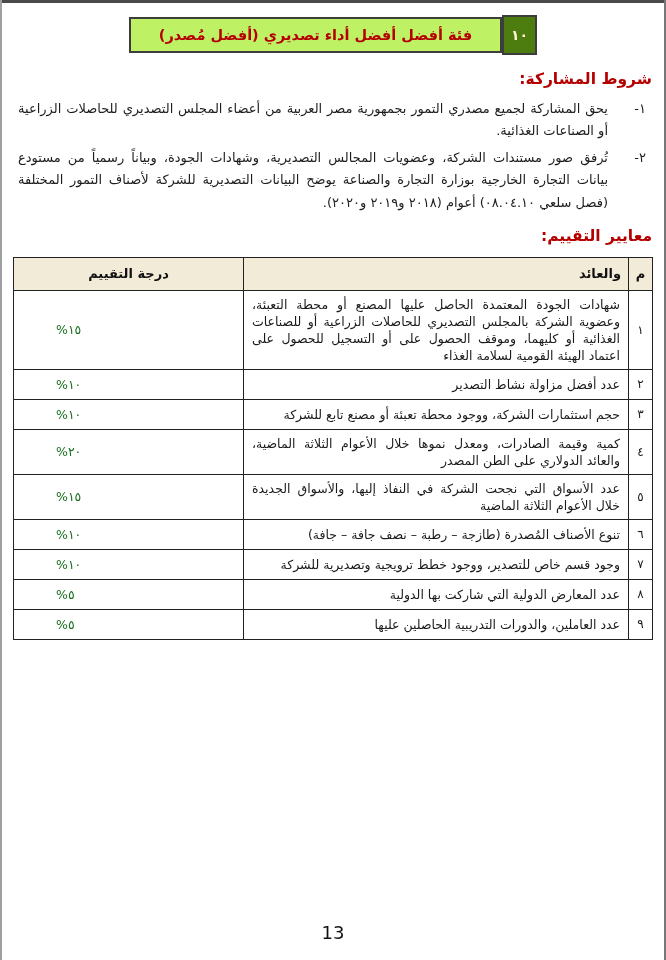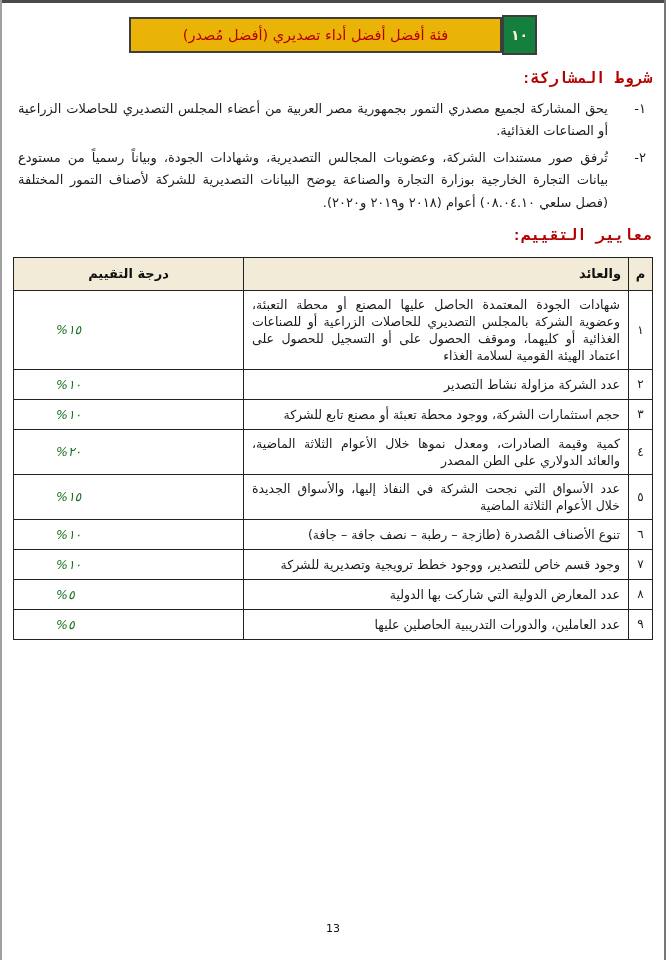--- a/index.html
+++ b/index.html
@@ -10,58 +10,58 @@
   
   .edge-top{position:absolute;top:0;left:0;width:666px;height:3px;background:#4a4a4a;}
   .edge-left{position:absolute;top:0;left:0;width:2px;height:960px;background:#a0a0a0;}
   .edge-right{position:absolute;top:0;right:0;width:2px;height:960px;background:#777777;}
 
   .content{position:absolute;top:3px;left:0;width:666px;direction:rtl;}
 
   
   .title-row{display:flex;flex-direction:row;align-items:center;justify-content:center;margin-top:10px;height:44px;}
   .badge{
-    width:35px;height:40px;background:#15803d;border:2px solid #3d3d3d;
+    width:35px;height:40px;background:#4d7c0f;border:2px solid #3d3d3d;
     color:#fff6d5;font-weight:bold;font-size:14px;display:flex;align-items:center;justify-content:center;
     box-sizing:border-box;
   }
   .title-bar{
-    width:373px;height:36px;background:#eab308;border:2px solid #3d3d3d;box-sizing:border-box;
+    width:373px;height:36px;background:#bef264;border:2px solid #3d3d3d;box-sizing:border-box;
     display:flex;align-items:center;justify-content:center;
-    color:#b50000;font-weight:normal;font-size:14.5px;
+    color:#b50000;font-weight:bold;font-size:14.5px;
   }
 
   .sec-heading{
-    margin:12px 14px 0 0;color:#b50000;font-weight:bold;font-size:15.5px;line-height:1.4;font-family:Liberation Mono, monospace;
+    margin:12px 14px 0 0;color:#b50000;font-weight:bold;font-size:15.5px;line-height:1.4;
   }
 
   .cond-list{margin:7px 14px 0 18px;}
   .list-item{position:relative;padding-right:44px;text-align:justify;font-size:13px;line-height:22.5px;margin-bottom:4px;color:#1c1c1c;}
   .list-item .marker{position:absolute;right:6px;top:0;}
 
   table.criteria{
     border-collapse:collapse;table-layout:fixed;width:639px;margin:9px 13px 0 14px;
     font-size:12.5px;
   }
   table.criteria col.w-num{width:24px;}
   table.criteria col.w-crit{width:385px;}
   table.criteria col.w-score{width:230px;}
   table.criteria th,table.criteria td{border:1px solid #222222;box-sizing:border-box;vertical-align:middle;}
   table.criteria thead th{background:#f1ebd8;height:33px;font-size:13px;color:#111;}
   th.h-num{text-align:center;}
   th.h-crit{text-align:right;padding-right:7px;}
   th.h-score{text-align:center;margin-top:8px;}
   td.c-num{text-align:center;padding:4px 2px;font-size:12px;}
   td.c-crit{text-align:justify;padding:5px 8px;line-height:17px;min-height:30px;}
-  td.c-score{text-align:left;padding:4px 0 4px 42px;color:#19701f;font-size:12.5px;min-height:30px;font-style:italic;}
+  td.c-score{text-align:left;padding:4px 0 4px 42px;color:#19701f;font-size:12.5px;min-height:30px;}
   table.criteria tbody tr{height:30px;}
 
   .page-num{
     position:absolute;left:0;top:919px;width:666px;text-align:center;
-    direction:ltr;font-size:11px;color:#111;
+    direction:ltr;font-size:18px;color:#111;
   }
 </style>
 </head>
 <body>
 
 <div class="edge-top"></div>
 <div class="edge-left"></div>
 <div class="edge-right"></div>
 
 <div class="content">
@@ -104,21 +104,21 @@
     </thead>
     <tbody>
   <tr>
     <td class="c-num">١</td>
     <td class="c-crit">شهادات الجودة المعتمدة الحاصل عليها المصنع أو محطة التعبئة، وعضوية الشركة بالمجلس التصديري للحاصلات الزراعية أو للصناعات الغذائية أو كليهما، وموقف الحصول على أو التسجيل للحصول على اعتماد الهيئة القومية لسلامة الغذاء</td>
     <td class="c-score">١٥%</td>
   </tr>
 
   <tr>
     <td class="c-num">٢</td>
-    <td class="c-crit">عدد الشركة مزاولة نشاط التصدير</td>
+    <td class="c-crit">عدد أفضل مزاولة نشاط التصدير</td>
     <td class="c-score">١٠%</td>
   </tr>
 
   <tr>
     <td class="c-num">٣</td>
     <td class="c-crit">حجم استثمارات الشركة، ووجود محطة تعبئة أو مصنع تابع للشركة</td>
     <td class="c-score">١٠%</td>
   </tr>
 
   <tr>

